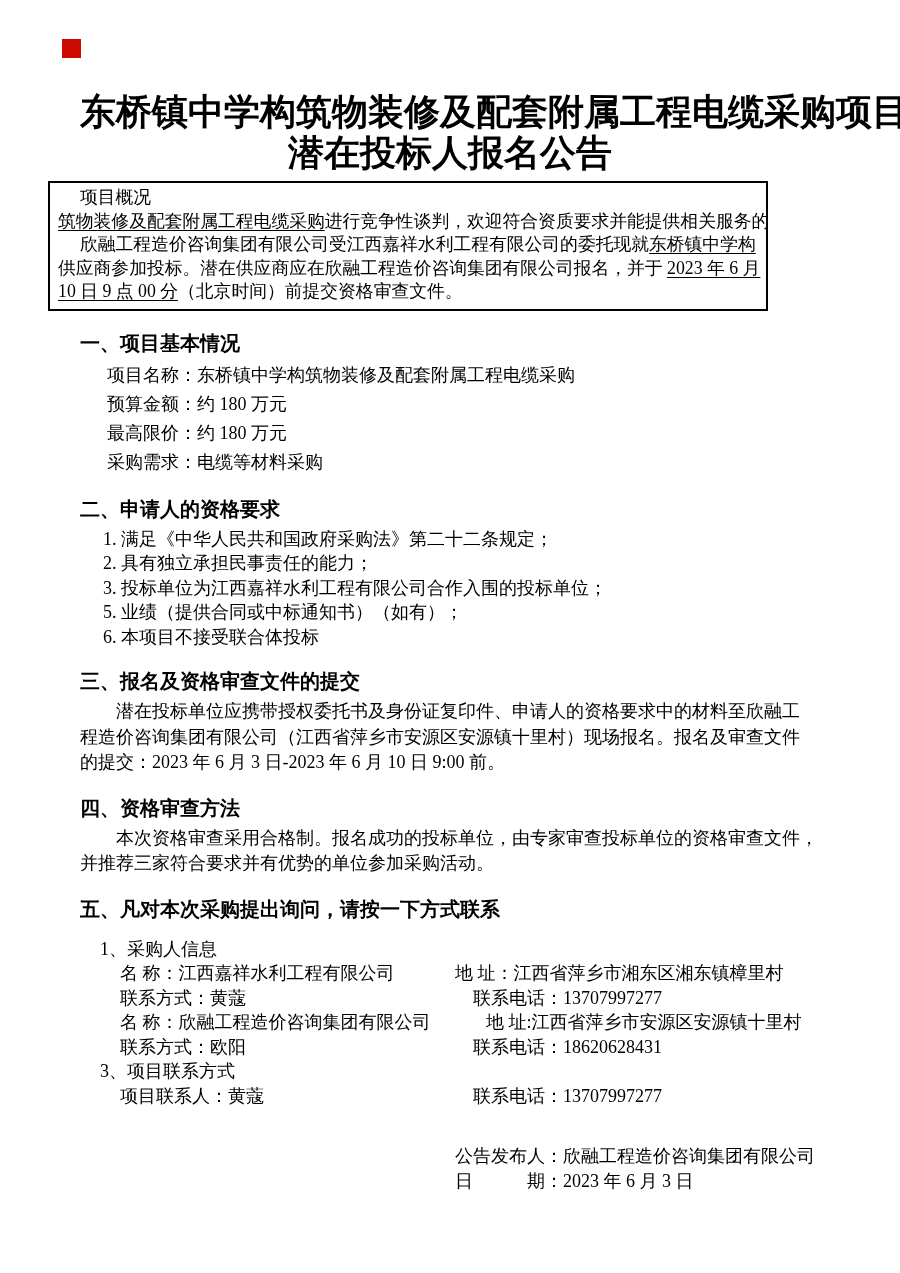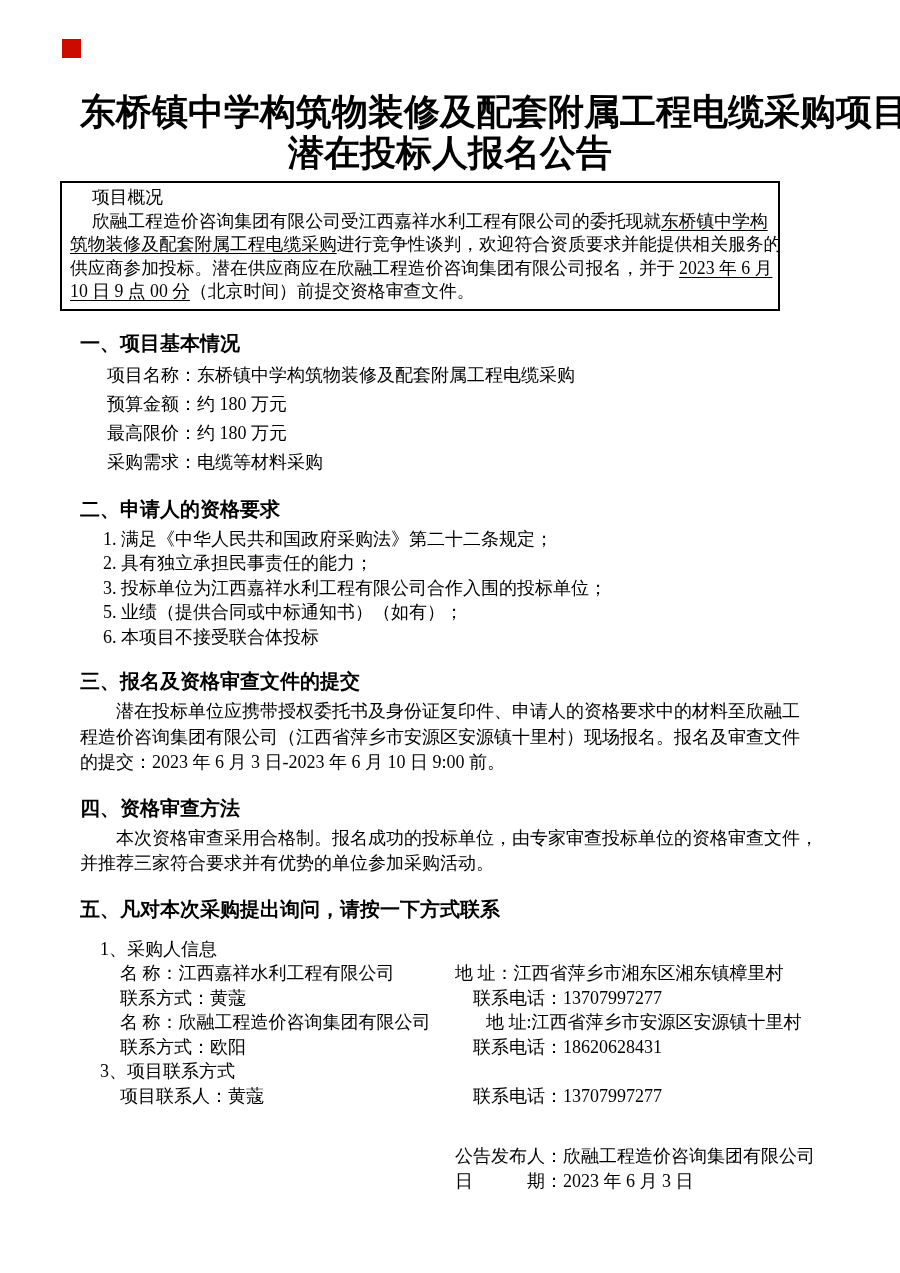--- a/index.html
+++ b/index.html
@@ -14,21 +14,21 @@
   .red-mark {
     position:absolute; left:62px; top:39px;
     width:19px; height:19px;
   }
   .title-block { margin:92px 80px 0; text-align:center; }
   .title-line {
     font-size:36px; font-weight:bold; line-height:41px;
     white-space:nowrap;
   }
   .overview-box {
-    margin:7px 80px 0 60px;
+    margin:7px 80px 0 48px;
     width:700px;
     border:2px solid #000;
     padding:3px 8px 5px;
     font-size:17.8px; line-height:23.5px;
   }
   .ov-line { white-space:nowrap; }
   .ov-indent { padding-left:22px; }
   .u { text-decoration:underline; text-underline-offset:3px; }
   .content { margin:0 80px; }
   .sec-h {
@@ -63,22 +63,22 @@
 
   <div class="red-mark" style="background: rgb(204, 10, 0);"></div>
 
   <div class="title-block">
     <div class="title-line">东桥镇中学构筑物装修及配套附属工程电缆采购项目</div>
     <div class="title-line">潜在投标人报名公告</div>
   </div>
 
   <div class="overview-box">
     <div class="ov-line ov-indent">项目概况</div>
+    <div class="ov-line"><span class="u">筑物装修及配套附属工程电缆采购</span><span>进行竞争性谈判，欢迎符合资质要求并能提供相关服务的</span></div>
     <div class="ov-line ov-indent"><span>欣融工程造价咨询集团有限公司受江西嘉祥水利工程有限公司的委托现就</span><span class="u">东桥镇中学构</span></div>
-    <div class="ov-line"><span class="u">筑物装修及配套附属工程电缆采购</span><span>进行竞争性谈判，欢迎符合资质要求并能提供相关服务的</span></div>
     <div class="ov-line"><span>供应商参加投标。潜在供应商应在欣融工程造价咨询集团有限公司报名，并于 </span><span class="u">2023 年 6 月</span></div>
     <div class="ov-line"><span class="u">10 日 9 点 00 分</span><span>（北京时间）前提交资格审查文件。</span></div>
   </div>
 
   <div class="content">
 
     <div class="sec-h">一、项目基本情况</div>
     <div class="items-s1 body-txt">
       <div class="line">项目名称：东桥镇中学构筑物装修及配套附属工程电缆采购</div>
       <div class="line">预算金额：约 180 万元</div>

